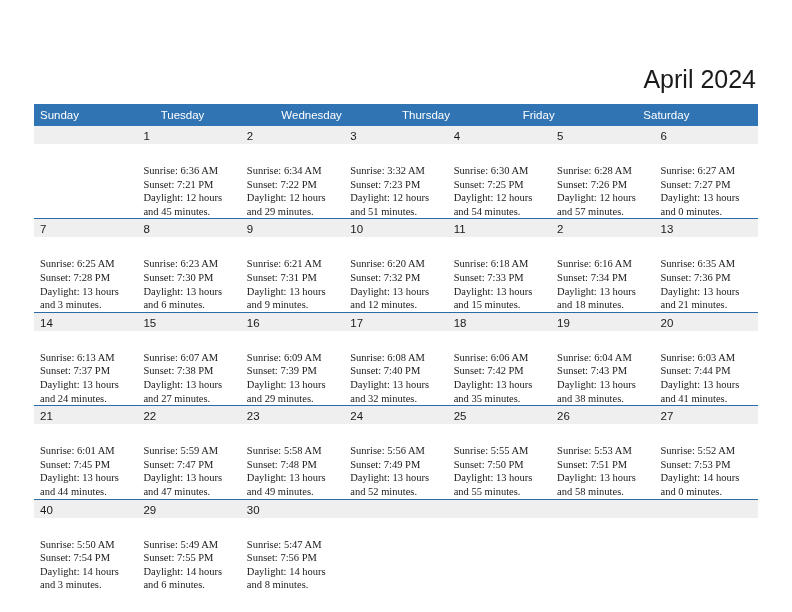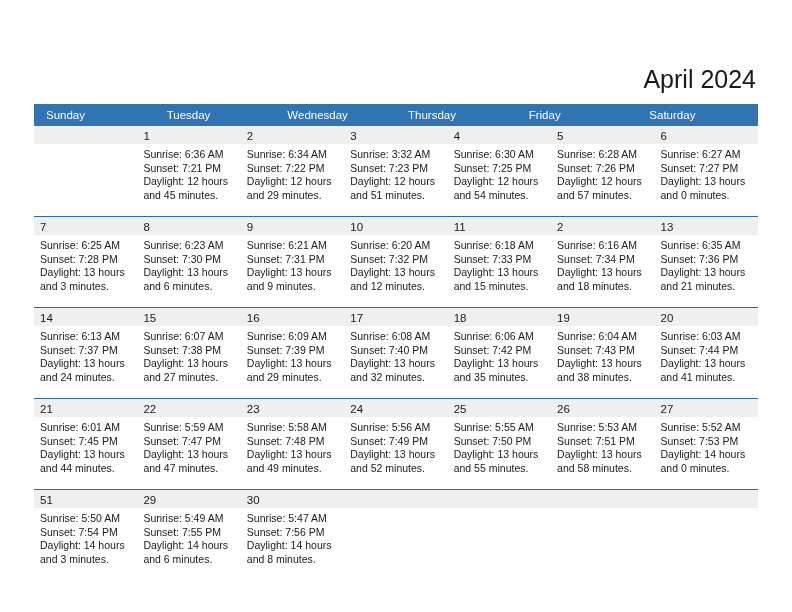--- a/index.html
+++ b/index.html
@@ -96,21 +96,21 @@
     width: 724px;
   }
   .weekday-row {
     display: flex;
     background: #3174b4;
     height: 22px;
   }
   .weekday {
     flex: 1 1 0;
     box-sizing: border-box;
-    padding-left: 12px;
+    padding-left: 6px;
     font-size: 11.5px;
     line-height: 22px;
     color: #ffffff;
     overflow: hidden;
     white-space: nowrap;
   }
 
   .week-row {
     display: flex;
     border-top: 1px solid #2b6ca8;
@@ -131,22 +131,23 @@
     background: #efefef;
     box-sizing: border-box;
     padding-left: 6px;
   }
   .day-num {
     font-size: 11.5px;
     line-height: 18px;
     color: #1a1a1a;
   }
   .day-body {
-    padding: 4px 6px 0 6px;
+    padding: 20px 6px 0 6px;
     background: #ffffff;
+    font-family: Liberation Serif, serif;
   }
   .day-line {
     font-size: 10.5px;
     line-height: 13.6px;
     color: #1a1a1a;
     white-space: nowrap;
   }
   .day-cell.empty .day-num-band { background: #efefef; }
   .day-cell.empty .day-body { }
 </style>
@@ -425,21 +426,21 @@
             <div class="day-body">
               <div class="day-line">Sunrise: 5:52 AM</div>
               <div class="day-line">Sunset: 7:53 PM</div>
               <div class="day-line">Daylight: 14 hours</div>
               <div class="day-line">and 0 minutes.</div>
             </div>
           </div>
         </div>
         <div class="week-row">
           <div class="day-cell">
-            <div class="day-num-band"><span class="day-num">51</span></div>
+            <div class="day-num-band"><span class="day-num">40</span></div>
             <div class="day-body">
               <div class="day-line">Sunrise: 5:50 AM</div>
               <div class="day-line">Sunset: 7:54 PM</div>
               <div class="day-line">Daylight: 14 hours</div>
               <div class="day-line">and 3 minutes.</div>
             </div>
           </div>
           <div class="day-cell">
             <div class="day-num-band"><span class="day-num">29</span></div>
             <div class="day-body">

